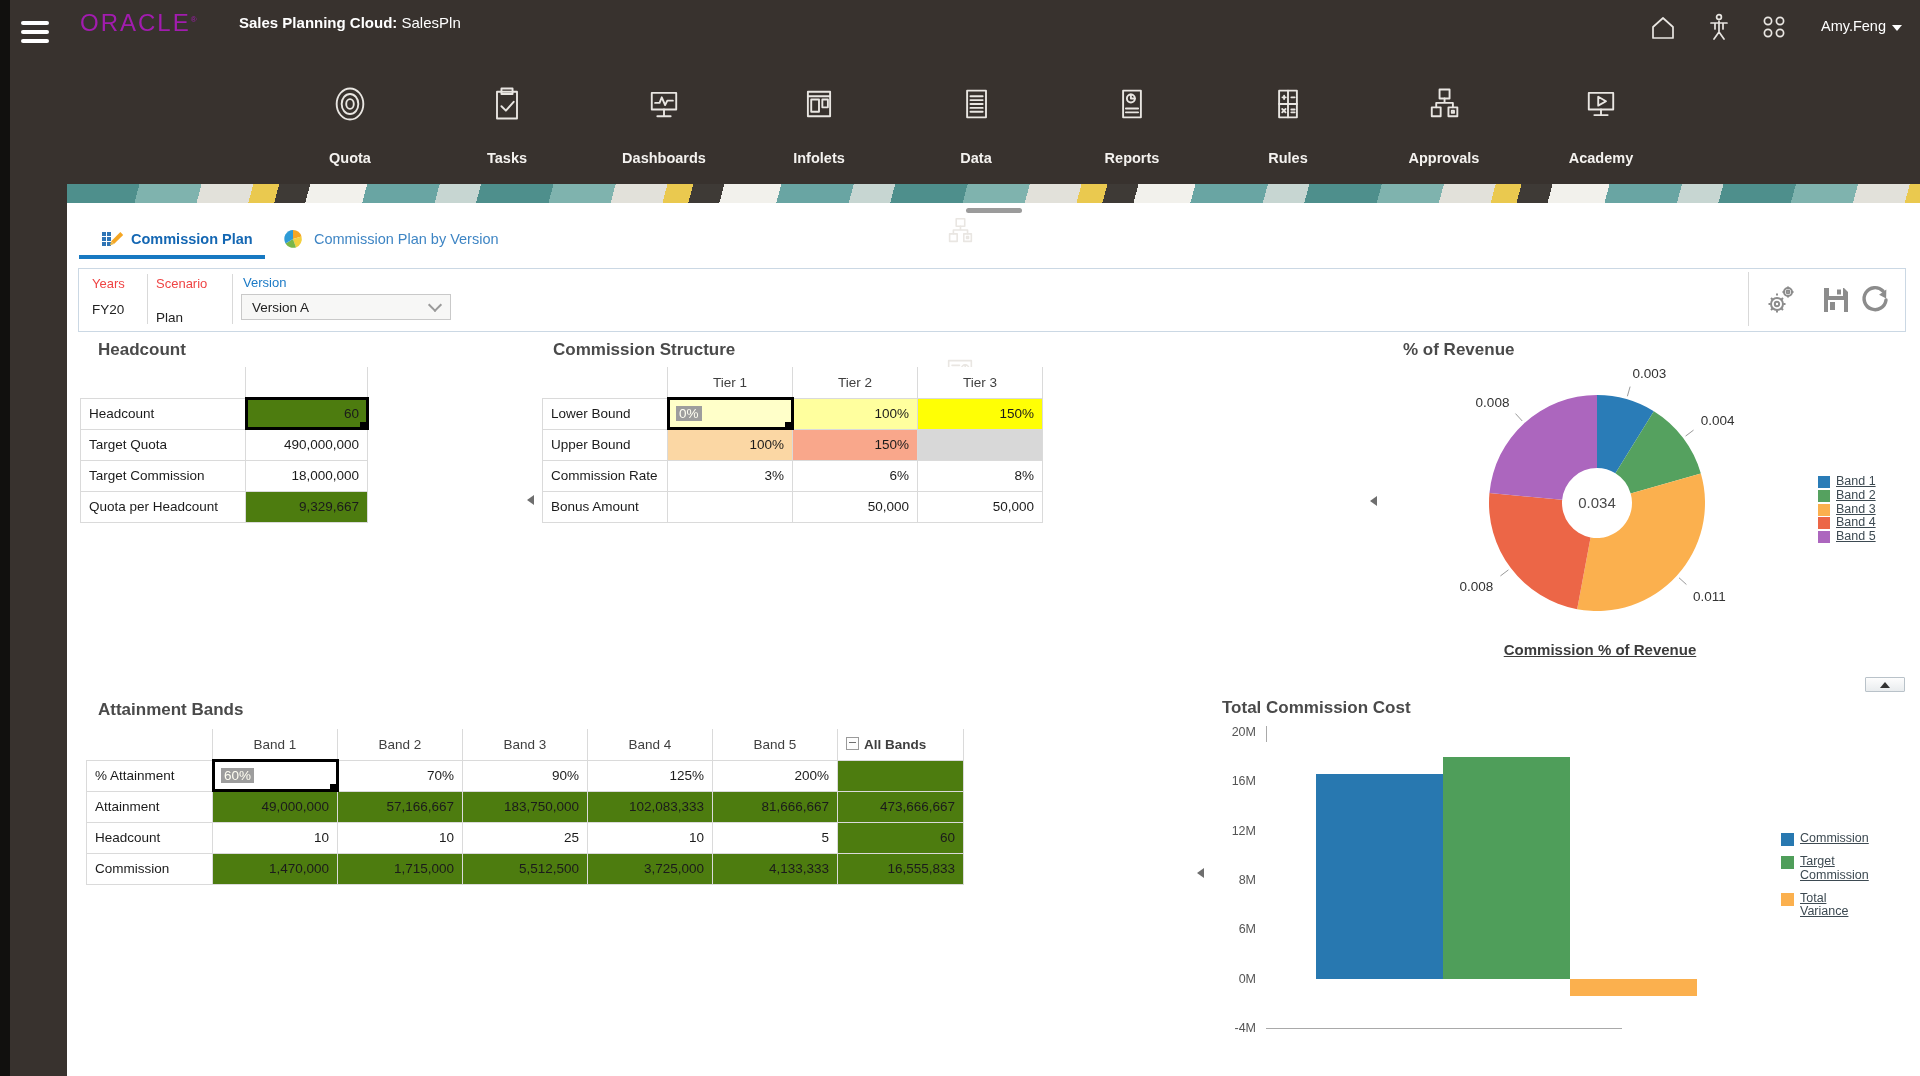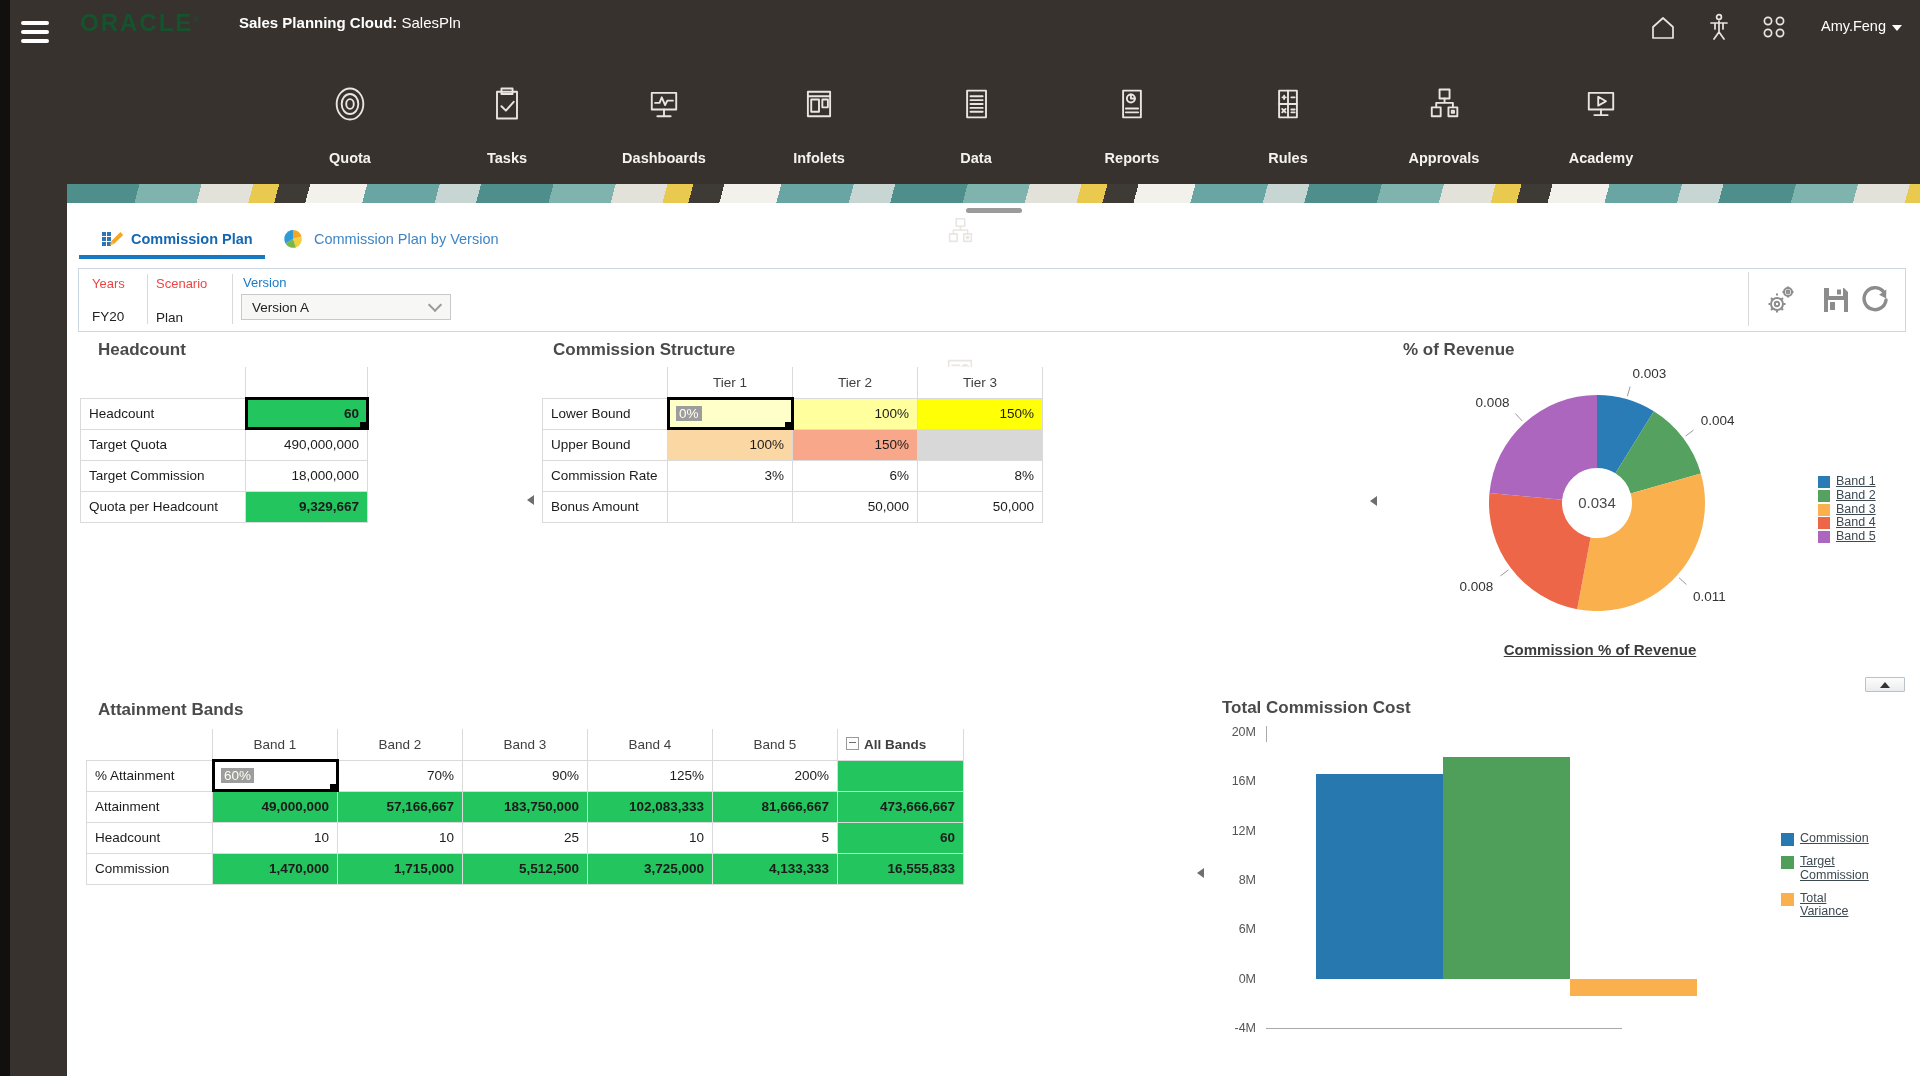--- a/index.html
+++ b/index.html
@@ -11,21 +11,21 @@
   .hdr-bg{left:0;top:0;width:1920px;height:184px;background:#38322e;}
   .left-edge{left:0;top:0;width:10px;height:1076px;background:#11100e;z-index:30;}
   .sidebar{left:0;top:184px;width:67px;height:892px;background:#38322e;z-index:20;}
   .banner{left:67px;top:184px;width:1853px;height:19px;
     background:
       repeating-linear-gradient(105deg,
         #4e8f8c 0 70px,#7fb3ae 70px 130px,#e2e1da 130px 180px,
         #eac94f 180px 205px,#3e3a36 205px 235px,#f2f1ec 235px 290px,
         #69a5a3 290px 360px,#c7d6d2 360px 400px);}
   .topbar-title{color:#fff;font-size:15px;top:14px;}
-  .brand{color:#14532d;font-size:24px;font-weight:bold;letter-spacing:2px;top:9px;left:80px;}
+  .brand{color:#a21caf;font-size:24px;font-weight:normal;letter-spacing:2px;top:9px;left:80px;}
   .brand sup{font-size:8px;}
   .burger div{width:28px;height:4.5px;background:#fff;border-radius:2px;margin:4.5px 0;}
   .user-name{color:#fff;font-size:14.5px;}
   .caret-down{width:0;height:0;border-left:5px solid transparent;border-right:5px solid transparent;border-top:6px solid #fff;display:inline-block;margin-left:6px;}
   .nav-item{position:absolute;top:29px;width:150px;transform:translateX(-50%);text-align:center;cursor:pointer;}
   .nav-item .lbl{display:block;margin-top:22px;color:#f4f2ef;font-size:14.5px;}
   .icon-stroke{stroke:#e9e6e2;fill:none;stroke-width:1.7;stroke-linecap:round;stroke-linejoin:round;}
   .sb-icon{position:absolute;left:50%;transform:translateX(-50%);}
   .sb-active{position:absolute;left:8px;width:50px;height:50px;background:#fff;border-radius:50%;}
 
@@ -46,21 +46,21 @@
   .vdiv{width:1px;background:#d9d9d9;}
 
   
   .sec-title{font-size:17px;font-weight:bold;color:#4a4a4a;}
   table.grid{border-collapse:collapse;background:#fff;font-size:13.5px;color:#1b1b1b;table-layout:fixed;}
   table.grid td{border:1px solid #dadada;height:31px;padding:0 8px;box-sizing:border-box;overflow:hidden;white-space:nowrap;}
   table.grid tr.hdr td{border:none;border-bottom:1px solid #dadada;text-align:center;color:#3f3f3f;background:#fff;}
   table.grid tr.hdr td.cb{border-left:1px solid #dadada;border-right:1px solid #dadada;}
   td.rh{text-align:left;padding-left:7px;background:#fff;}
   td.num{text-align:right;}
-  td.graycell{background:#22c55e;font-weight:bold;}
+  td.graycell{background:#4d7c0f;}
   td.selcell{outline:3px solid #000;outline-offset:-2px;position:relative;}
   .handle{position:absolute;right:-1px;bottom:-1px;width:8px;height:8px;background:#000;}
   .hl{background:#9d9d9d;color:#fffef2;padding:0 3px;}
   td.edit{text-align:left;padding:2px 4px;}
   td.c-py{background:#ffffc9;}
   td.c-y2{background:#ffff9e;}
   td.c-y3{background:#ffff05;}
   td.c-pe{background:#fbd7a4;}
   td.c-sa{background:#f9a78b;}
   td.c-gr{background:#d8d8d8;}
@@ -248,21 +248,21 @@
     <path d="M11 11 L11 2 A9 9 0 0 1 19.5 8.5 Z" fill="#f5a623"></path>
     <path d="M11 11 L19.5 8.5 A9 9 0 0 1 14 19.4 Z" fill="#f3d03e"></path>
     <path d="M11 11 L14 19.4 A9 9 0 0 1 3.5 15.5 Z" fill="#7ab648"></path>
     <path d="M11 11 L3.5 15.5 A9 9 0 0 1 11 2 Z" fill="#2e9bd6"></path>
   </svg>
   <div class="abs tab-lbl tab-inactive" style="left:314px;top:231px;">Commission Plan by Version</div>
   <div class="abs tab-underline" style="left:79px;top:255px;width:186px;"></div>
 
   <div class="abs pov-box" style="left:78px;top:268px;width:1826px;height:62px;"></div>
   <div class="abs pov-lbl" style="left:92px;top:276px;">Years</div>
-  <div class="abs pov-val" style="left:92px;top:309px;">FY20</div>
+  <div class="abs pov-val" style="left:92px;top:302px;">FY20</div>
   <div class="abs vdiv" style="left:147px;top:274px;height:50px;"></div>
   <div class="abs pov-lbl" style="left:156px;top:276px;">Scenario</div>
   <div class="abs pov-val" style="left:156px;top:310px;">Plan</div>
   <div class="abs vdiv" style="left:232px;top:274px;height:50px;"></div>
   <div class="abs pov-link" style="left:243px;top:275px;">Version</div>
   <div class="abs pov-select" style="left:241px;top:294px;width:210px;height:26px;box-sizing:border-box;">
     <span>Version A</span>
     <span class="chev"></span>
   </div>
   <div class="abs vdiv" style="left:1748px;top:272px;height:54px;"></div>

